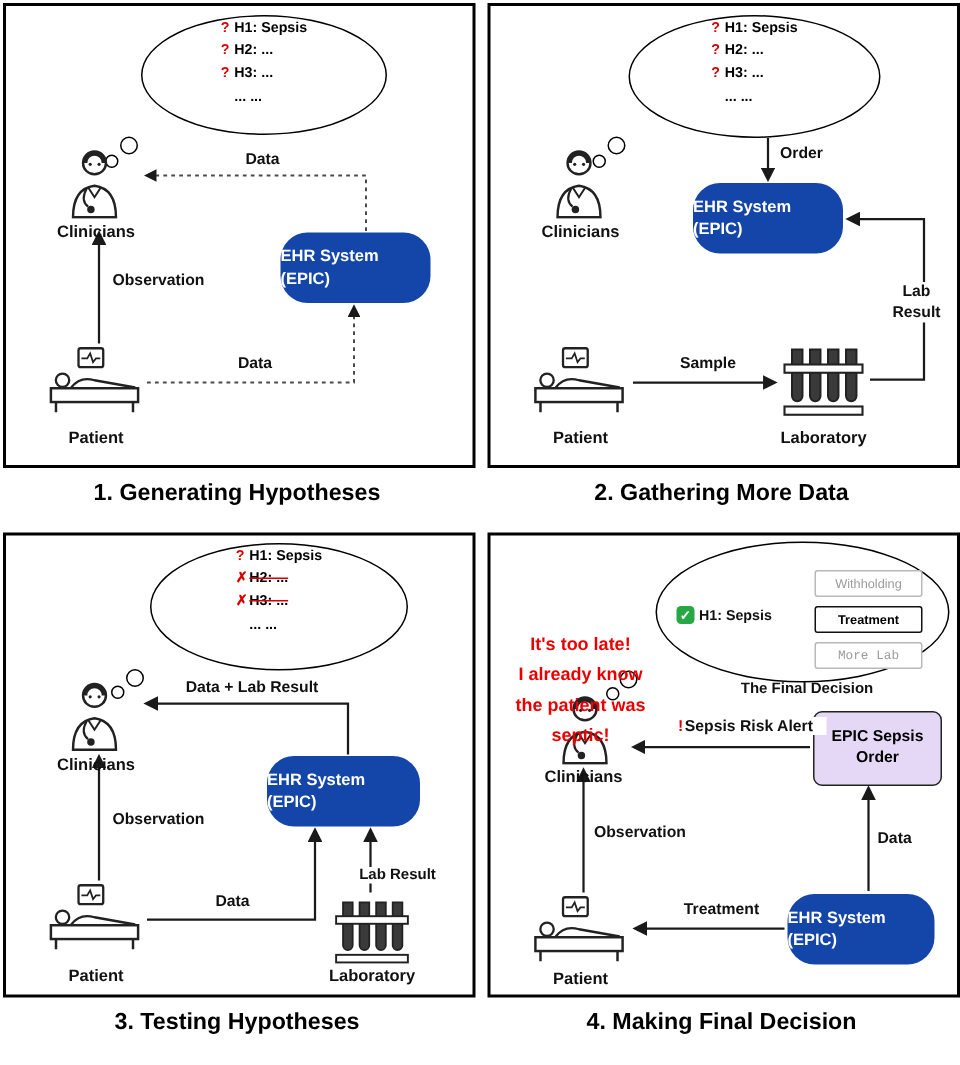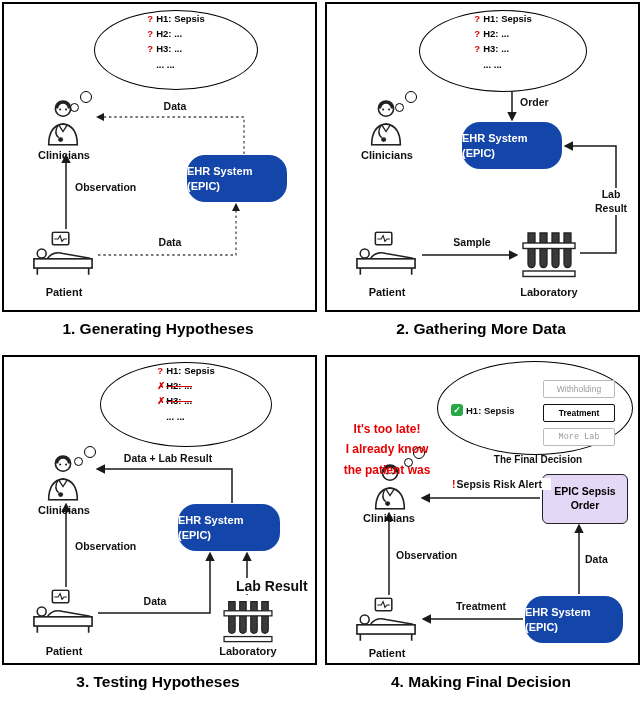--- a/index.html
+++ b/index.html
@@ -193,30 +193,31 @@
           <path d="M0,0L10,5L0,10z" fill="#1a1a1a"></path>
         </marker>
       </defs>
     <polyline points="228,146 228,112 94,112" marker-end="url(#ah2)"></polyline>
     <line x1="62" y1="230" x2="62" y2="148" marker-end="url(#ah2)"></line>
     <line x1="243" y1="238" x2="243" y2="197" marker-end="url(#ah2)"></line>
     <polyline points="94,256 206,256 206,197" marker-end="url(#ah2)"></polyline>
   </svg>
   <div class="flabel" style="left:96px;top:95px;width:134px;">Data + Lab Result</div>
   <div class="flabel" style="left:70px;top:183px;width:70px;text-align:left;">Observation</div>
-  <div class="flabel" style="left:231px;top:221px;width:58px;font-size:14px;">Lab Result</div>
+  <div class="flabel" style="left:231px;top:221px;width:58px;font-size:10px;">Lab Result</div>
   <div class="flabel" style="left:124px;top:238px;width:52px;">Data</div>
 </div>
 <div class="caption" style="left:2px;top:673px;width:312px;">3. Testing Hypotheses</div>
 
 <div class="panel" style="left:325px;top:355px;width:311px;height:306px;">
   <div class="warn" style="left:4px;top:16px;width:112px;margin-top:46px;">
     <div>It's too late!</div>
     <div>I already know</div>
     <div>the patient was</div>
+    <div>septic!</div>
   </div>
   <div class="bubble" style="left:110px;top:4px;width:194px;height:92px;"></div>
   <div class="hyp" style="left:124px;top:47px;">
     <span class="check">✓</span>
     <span>H1: Sepsis</span>
   </div>
   <div class="opt" style="left:216px;top:23px;width:70px;height:16px;">Withholding</div>
   <div class="opt sel" style="left:216px;top:47px;width:70px;height:16px;">Treatment</div>
   <div class="opt" style="left:216px;top:71px;width:70px;height:16px;font-family:Liberation Mono, monospace;">More Lab</div>
   <div class="fdlabel" style="left:146px;top:97px;width:130px;">The Final Decision</div>

